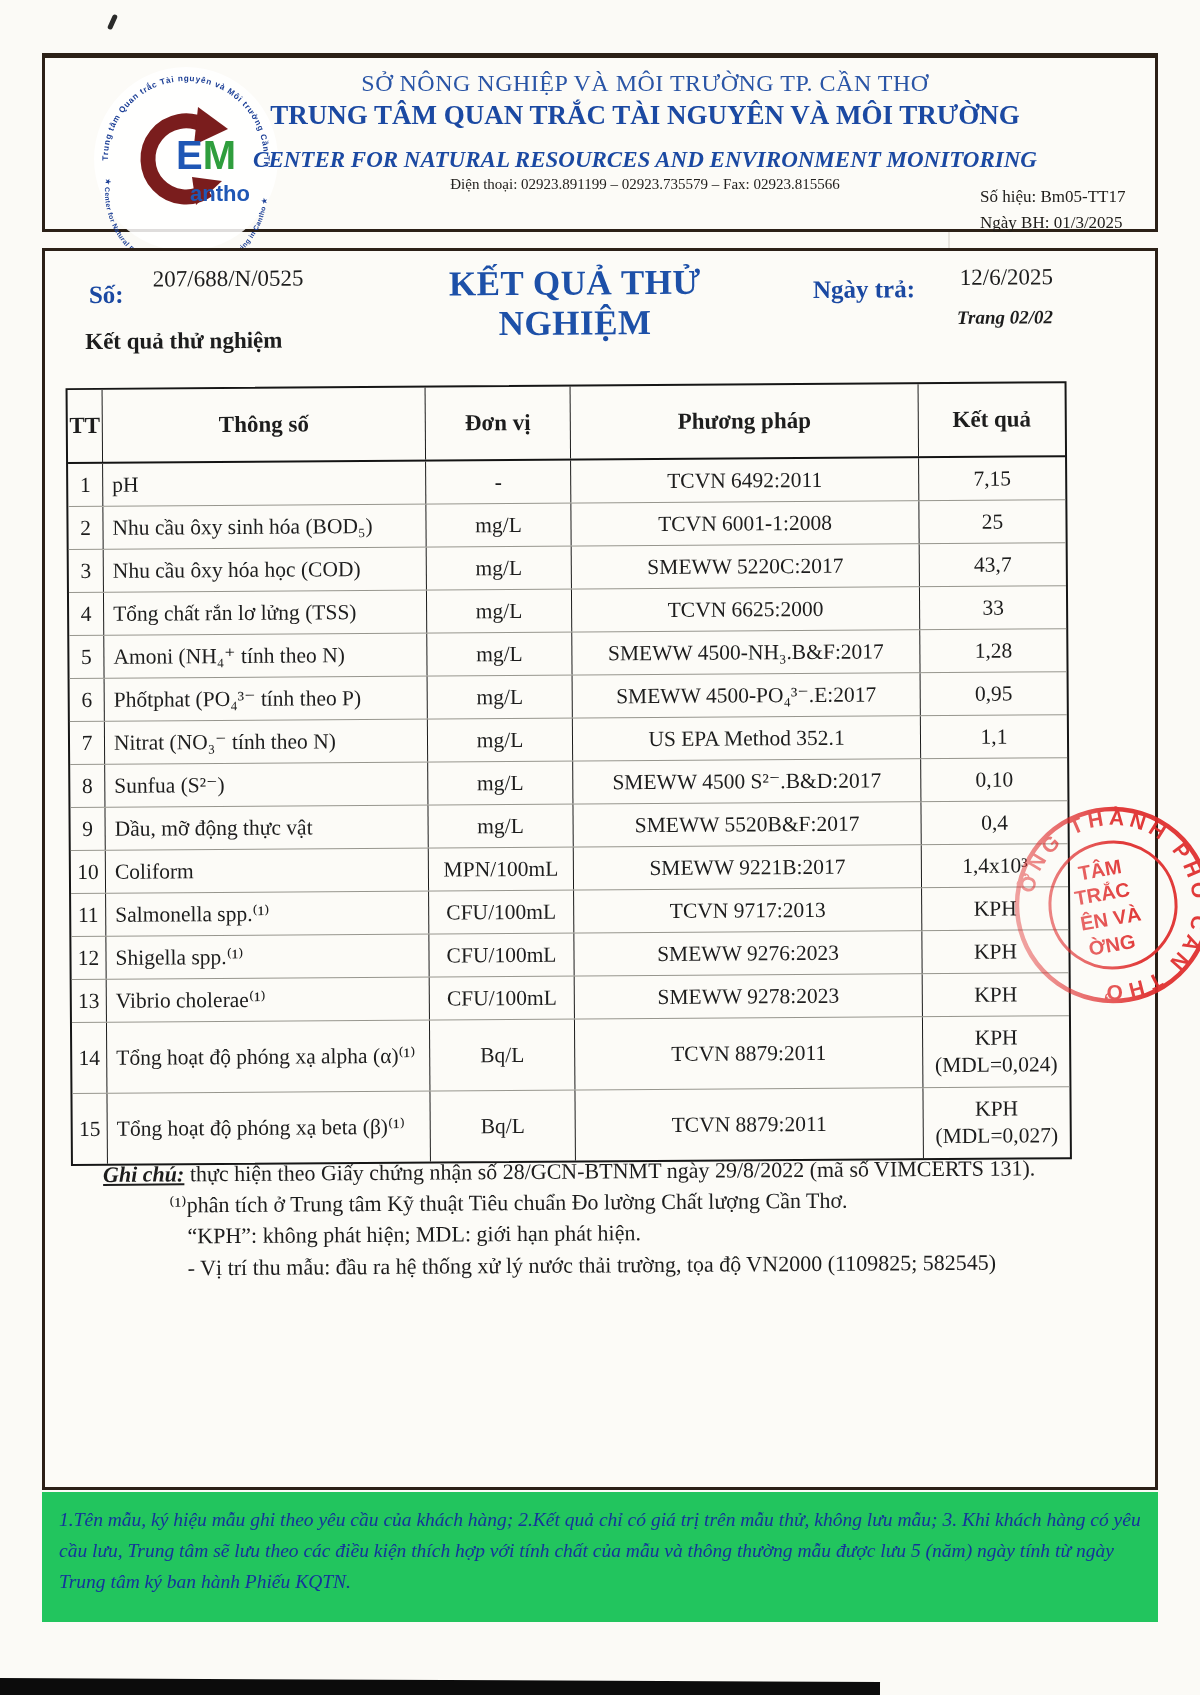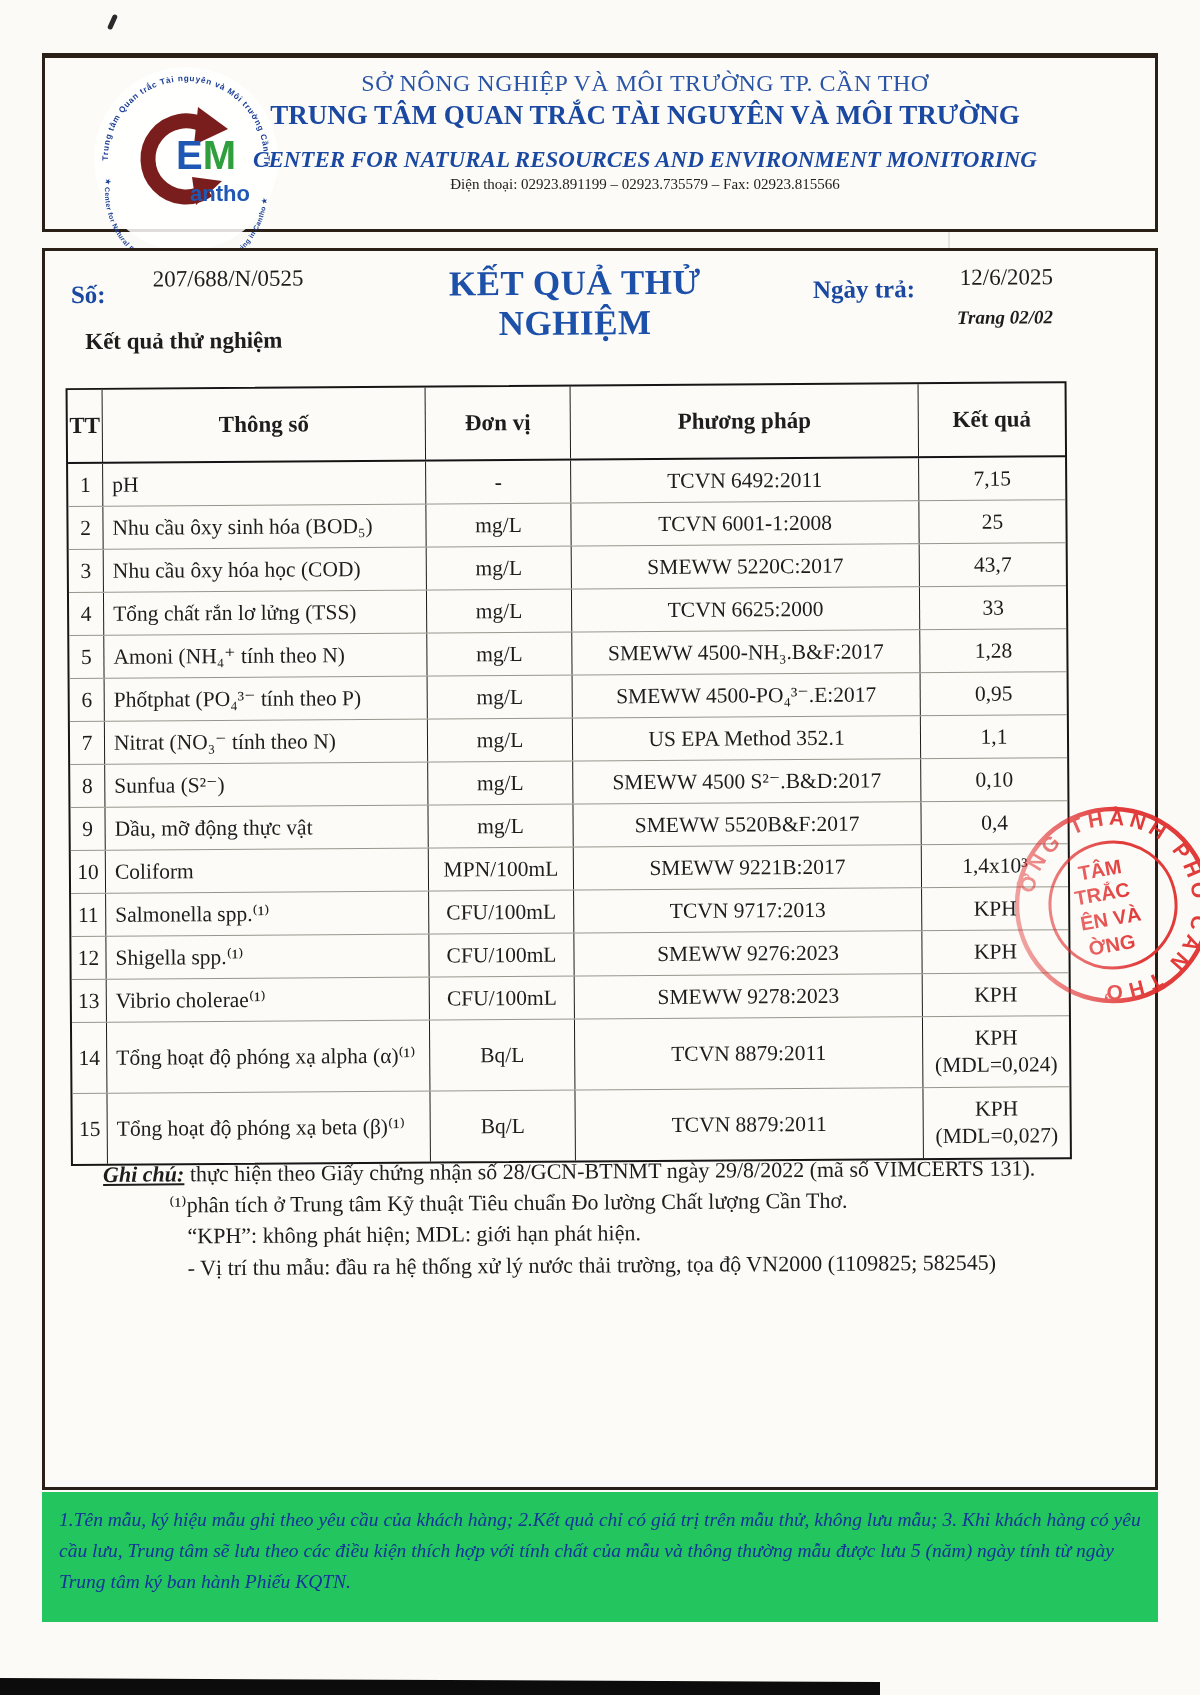--- a/index.html
+++ b/index.html
@@ -31,21 +31,21 @@
   .hdr-dept { font-size:24px; color:#2a55a6; letter-spacing:.5px; }
   .hdr-center-vi { font-size:27px; font-weight:bold; color:#1b49a2; margin-top:3px; }
   .hdr-center-en { font-size:23px; font-weight:bold; font-style:italic; color:#1b49a2; margin-top:16px; }
   .hdr-addr { font-size:21px; color:#23211e; margin-top:4px; }
   .hdr-phone { font-size:15px; color:#23211e; margin-top:3px; }
   .hdr-email { font-size:21px; color:#23211e; margin-top:3px; }
   .hdr-form { position:absolute; left:935px; top:126px; width:180px; font-size:17px; color:#1f1d1a; line-height:1.55; }
   
   .tilt { position:absolute; left:0; top:0; width:100%; height:100%;
     transform:rotate(-0.4deg); transform-origin:40px 60px; }
-  .so-label { position:absolute; left:26px; top:30px; font-size:25px; font-weight:bold; color:#1b49a2; }
+  .so-label { position:absolute; left:44px; top:30px; font-size:25px; font-weight:bold; color:#1b49a2; }
   .so-value { position:absolute; left:108px; top:16px; font-size:23px; }
   .doc-title { position:absolute; left:330px; top:16px; width:400px; text-align:center;
     font-size:35px; font-weight:bold; color:#1d50a8; letter-spacing:.5px; }
   .ngaytra-label { position:absolute; left:768px; top:30px; font-size:25px; font-weight:bold; color:#1b49a2; }
   .ngaytra-value { position:absolute; left:915px; top:20px; font-size:23px; }
   .trang { position:absolute; left:912px; top:62px; font-size:19px; font-weight:bold; font-style:italic; }
   .subtitle { position:absolute; left:40px; top:78px; font-size:23px; font-weight:bold; }
   
   .rtable { position:absolute; left:20px; top:137px; width:1001px;
     border:2.5px solid #161616; background:transparent; }
@@ -101,20 +101,24 @@
       <text x="4" y="42" font-family="Liberation Sans, sans-serif" font-size="22" font-weight="bold" fill="#1f57b5">antho</text>
     </svg>
 
     <div class="hdr-text">
       <div class="hdr-dept">SỞ NÔNG NGHIỆP VÀ MÔI TRƯỜNG TP. CẦN THƠ</div>
       <div class="hdr-center-vi">TRUNG TÂM QUAN TRẮC TÀI NGUYÊN VÀ MÔI TRƯỜNG</div>
       <div class="hdr-center-en">CENTER FOR NATURAL RESOURCES AND ENVIRONMENT MONITORING</div>
       <div class="hdr-phone">Điện thoại: 02923.891199 – 02923.735579 – Fax: 02923.815566</div>
     </div>
 
+    <div class="hdr-form">
+      <div>Số hiệu: Bm05-TT17</div>
+      <div>Ngày BH: 01/3/2025</div>
+    </div>
   </div>
 
   <div class="main-box">
     <div class="tilt">
       <div class="so-label">Số:</div>
       <div class="so-value">207/688/N/0525</div>
       <div class="doc-title">KẾT QUẢ THỬ NGHIỆM</div>
       <div class="ngaytra-label">Ngày trả:</div>
       <div class="ngaytra-value">12/6/2025</div>
       <div class="trang">Trang 02/02</div>

